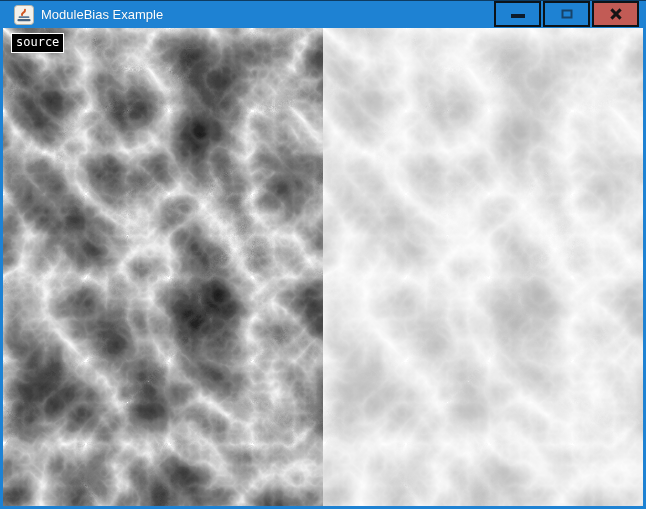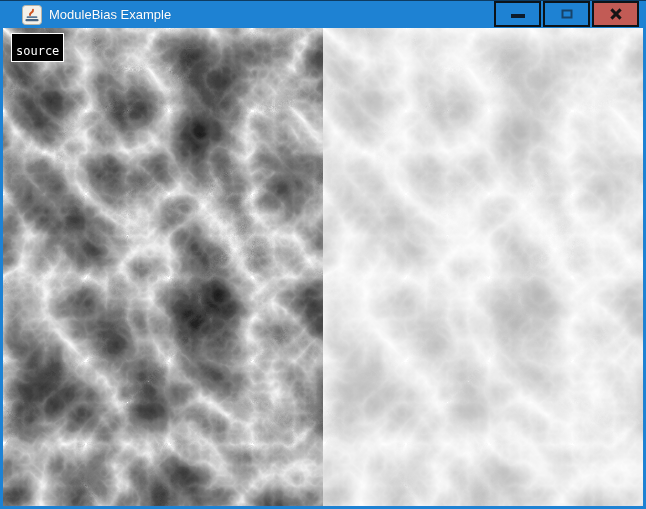--- a/index.html
+++ b/index.html
@@ -13,21 +13,21 @@
     width: 646px; height: 509px;
     background: #1e82d3;
     box-sizing: border-box;
     border-top: 1px solid #0e3c63;
   }
   
   .titlebar {
     height: 27px;
     display: flex;
     align-items: center;
-    padding-left: 22px;
+    padding-left: 14px;
     background: #1e82d3;
   }
   .app-icon {
     width: 20px; height: 20px;
     flex: 0 0 auto;
     margin-right: 7px;
     display: block;
   }
   .title {
     color: #ffffff;
@@ -92,21 +92,21 @@
   .panel svg.noise { display: block; width: 100%; height: 100%; }
   .panel-label {
     position: absolute;
     top: 5px; left: 8px;
     background: #000000;
     color: #ffffff;
     border: 1px solid #ffffff;
     font-family: "DejaVu Sans Mono", monospace;
     font-size: 12px;
     line-height: 15px;
-    padding: 10px 4px 2px 4px;
+    padding: 1px 4px 2px 4px;
     white-space: nowrap;
   }
 </style>
 </head>
 <body>
 
 <div class="window">
 
   <div class="titlebar">
     <svg class="app-icon" viewBox="0 0 20 20" xmlns="http://www.w3.org/2000/svg">

